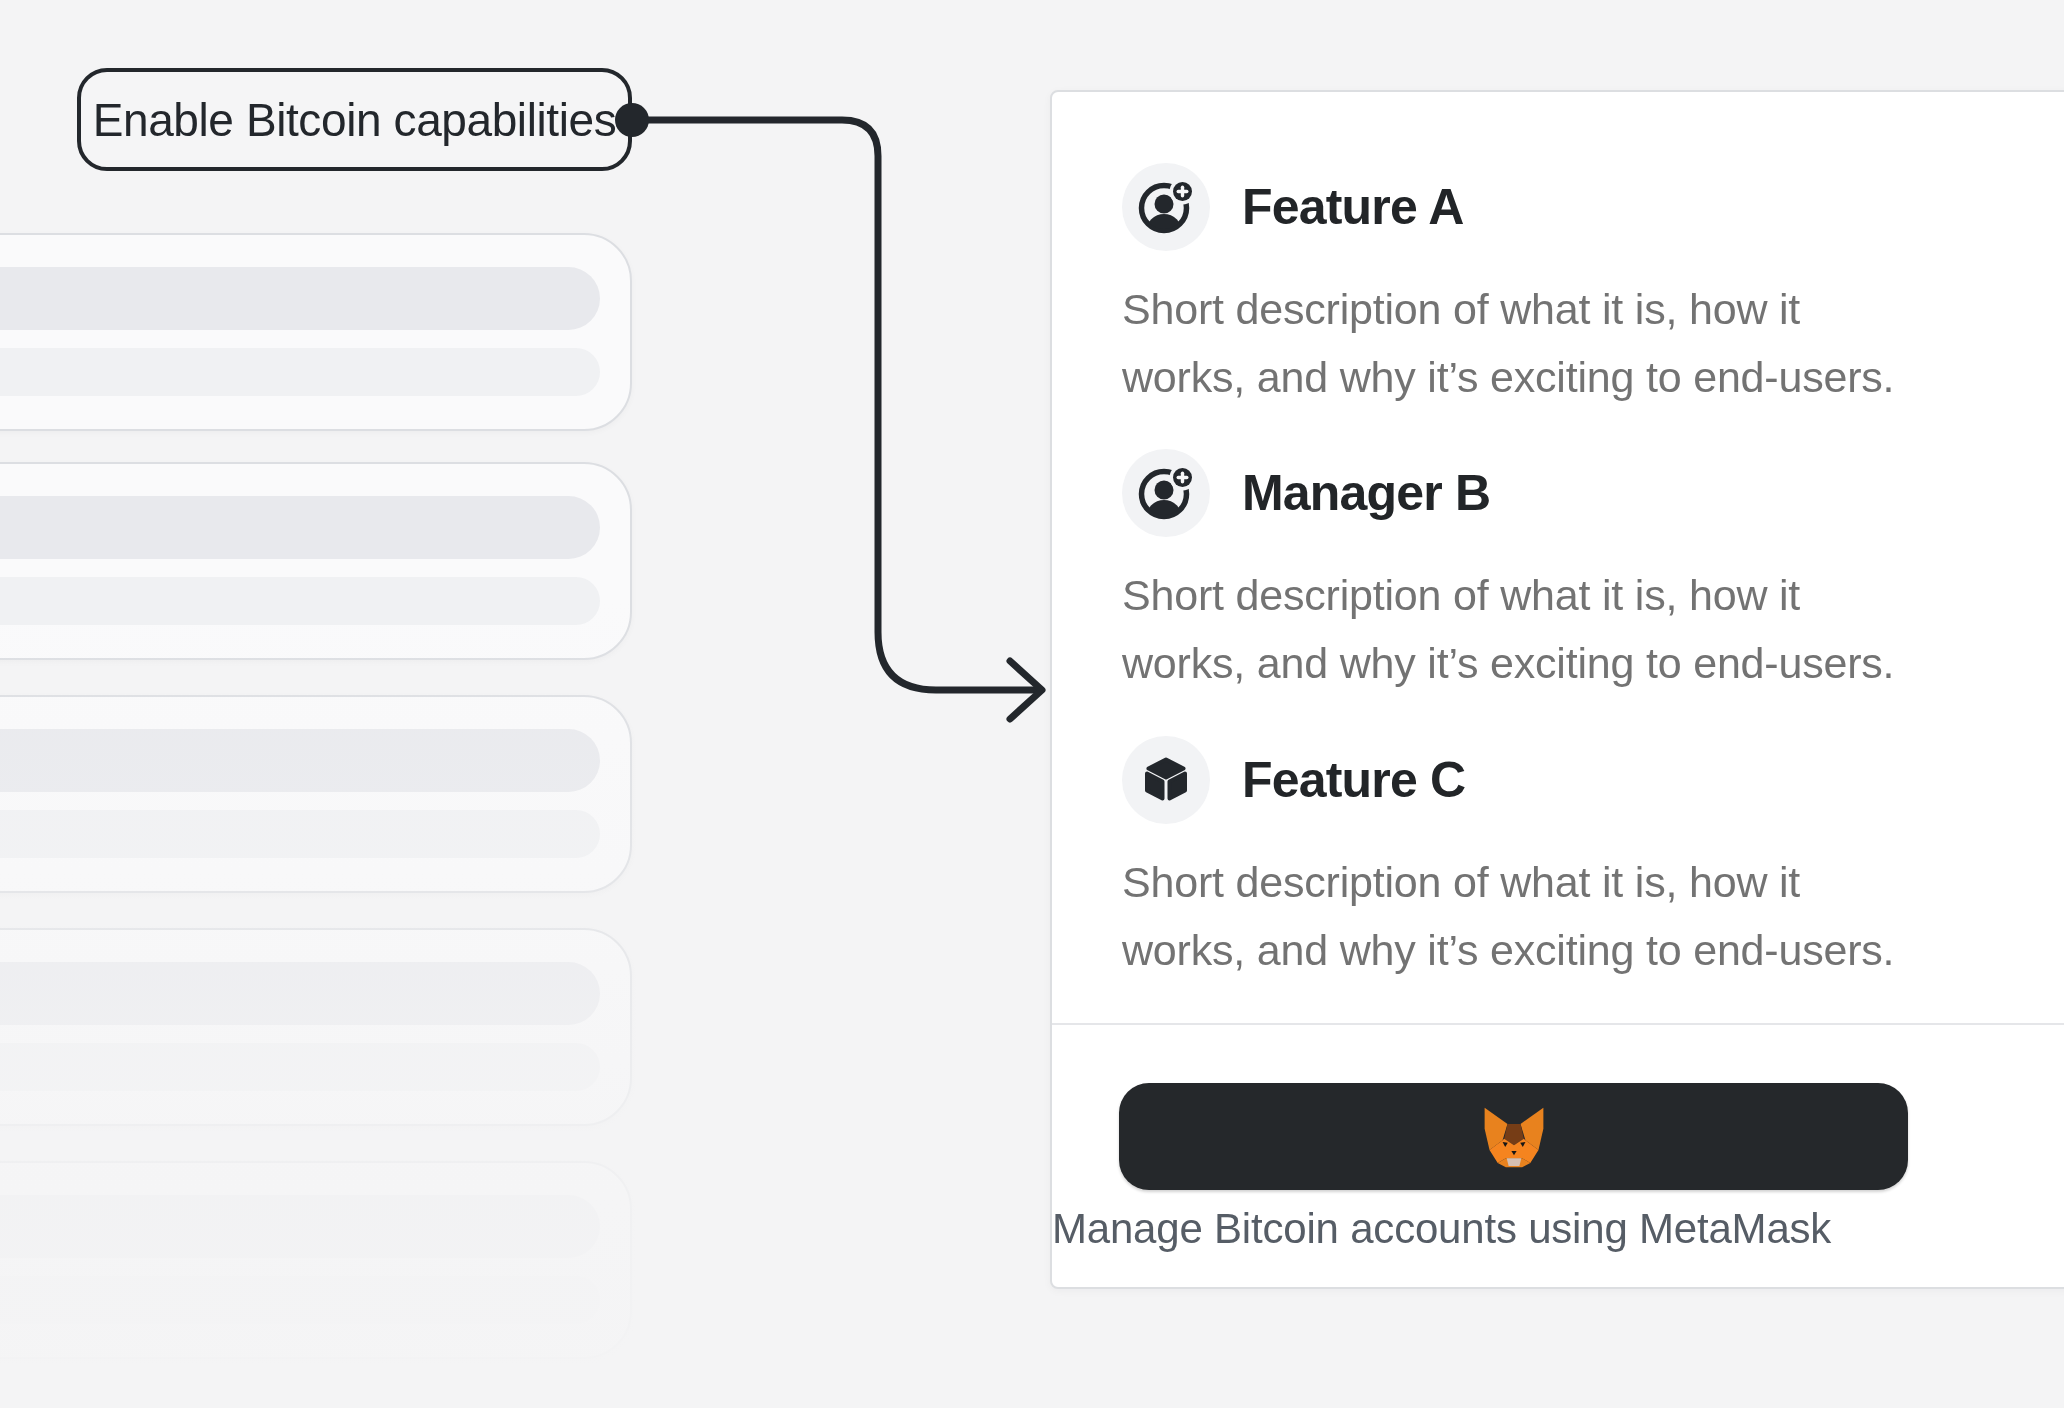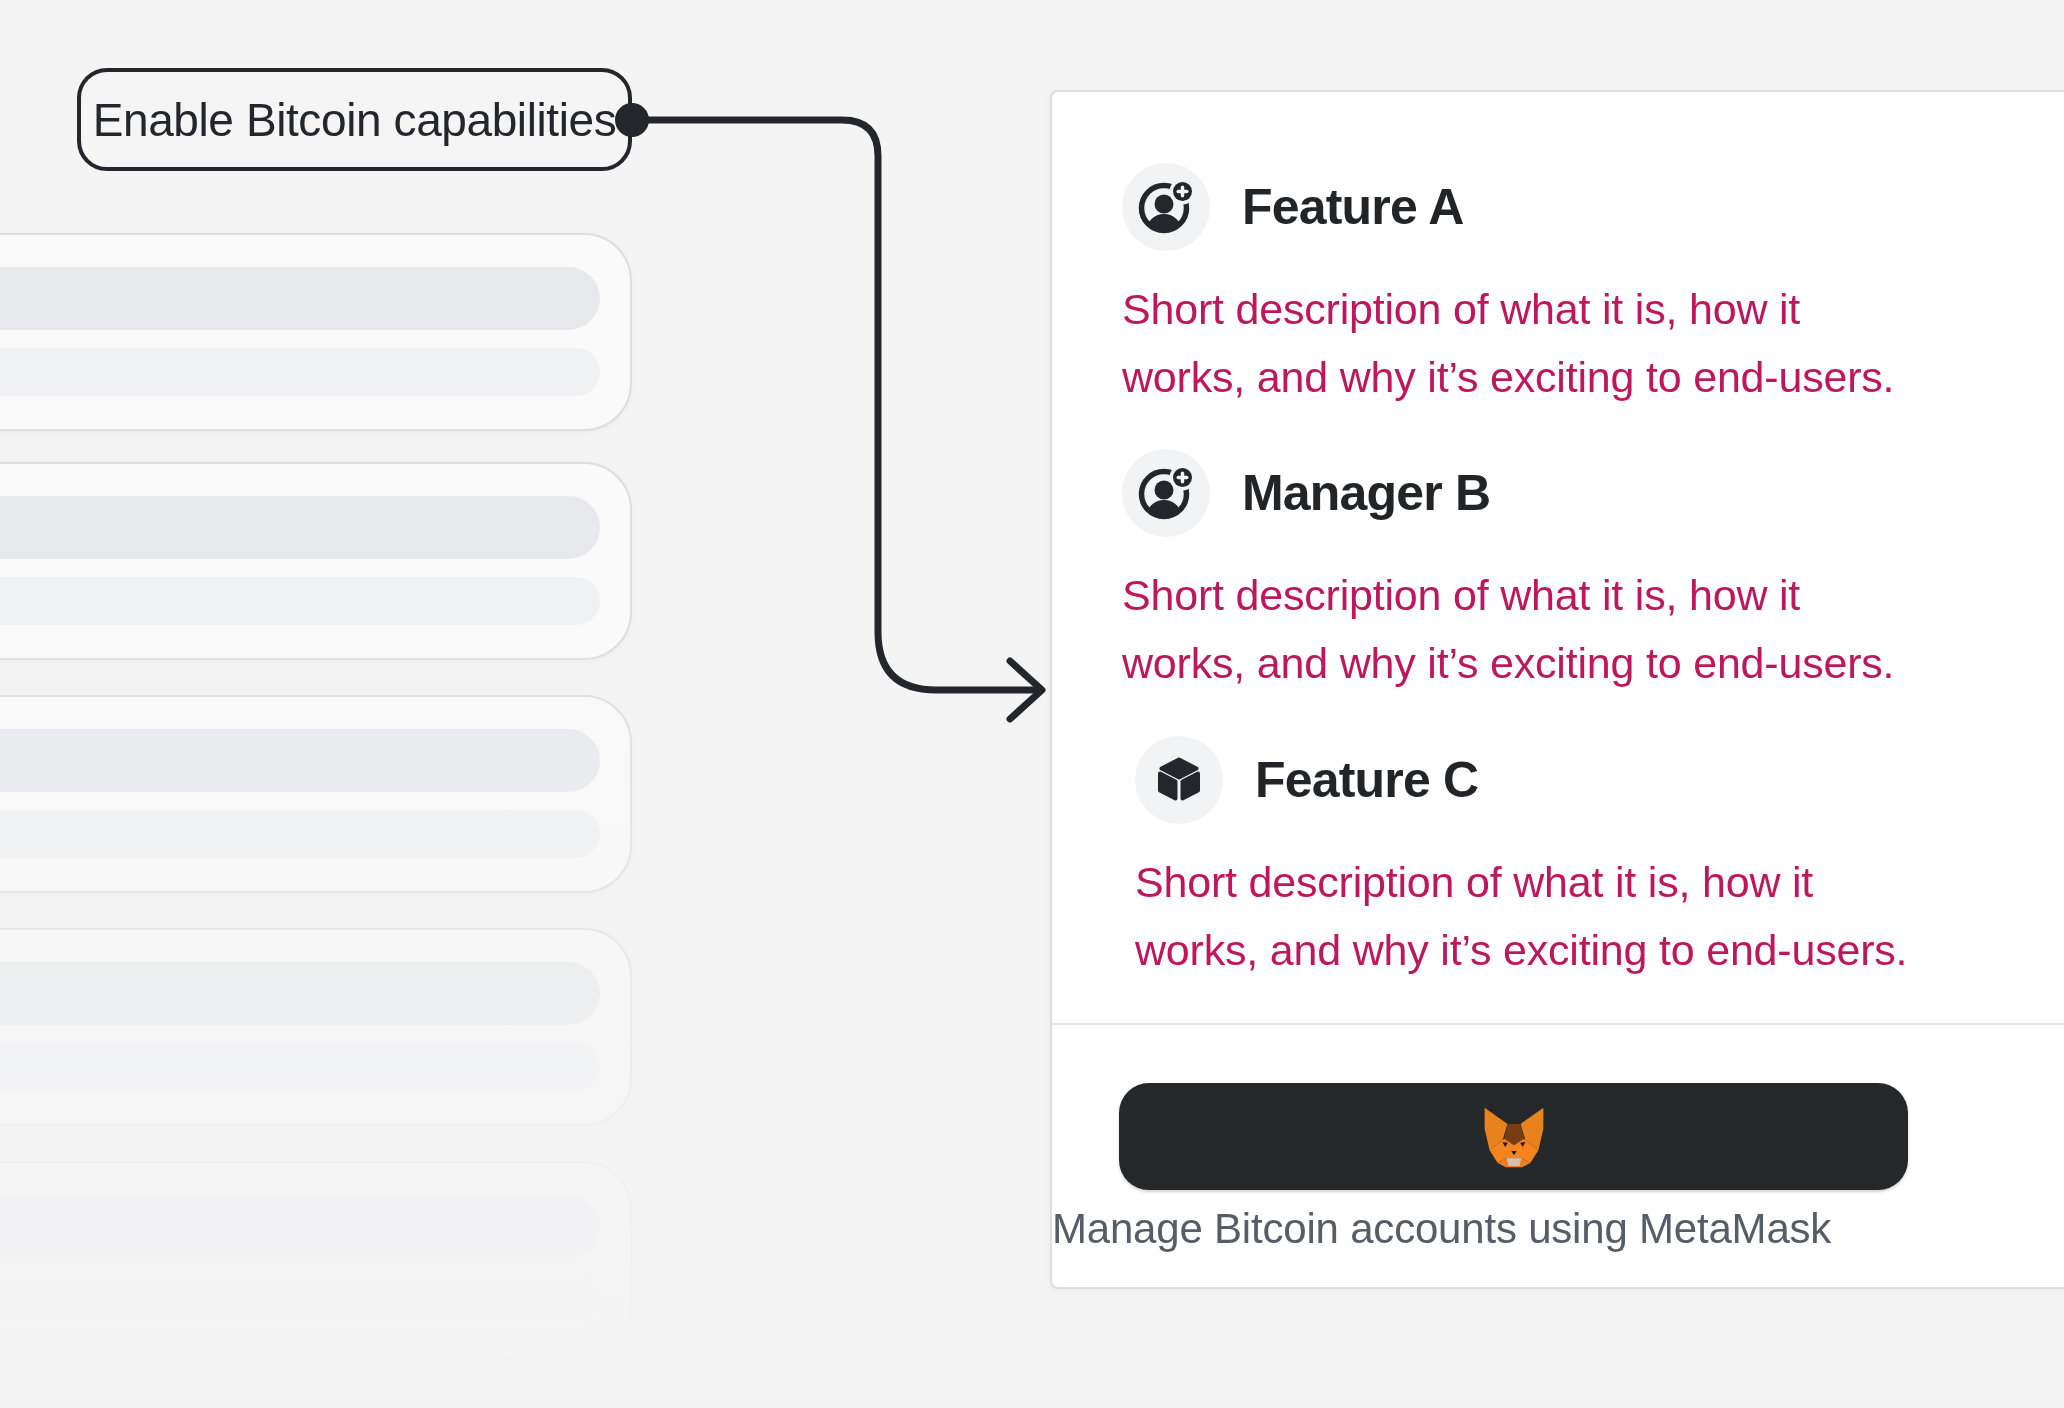--- a/index.html
+++ b/index.html
@@ -118,27 +118,27 @@
     font-size: 50px;
     font-weight: 700;
     letter-spacing: -0.8px;
     color: #222528;
     white-space: nowrap;
   }
   .f-desc {
     margin-top: 24px;
     font-size: 43px;
     line-height: 68px;
-    color: #be185d;
+    color: #737373;
     letter-spacing: -0.2px;
     white-space: nowrap;
   }
   .group-a { top: 71px; }
   .group-b { top: 357px; }
-  .group-c { top: 644px; margin-left: 13px; }
+  .group-c { top: 644px; }
 
   .divider {
     position: absolute;
     left: 0;
     right: 0;
     top: 931px;
     height: 2px;
     background: #e5e6e9;
   }
 

